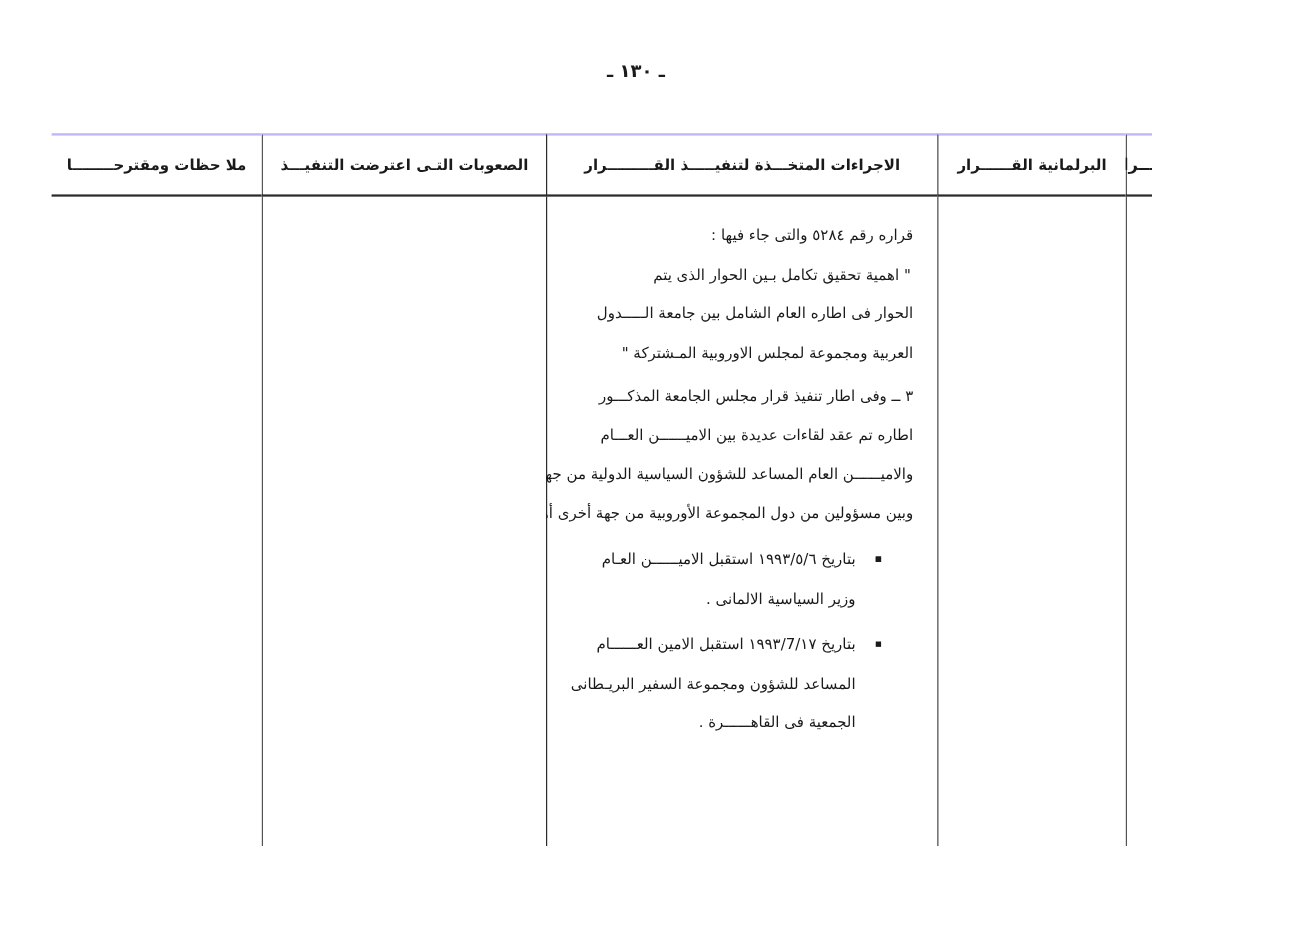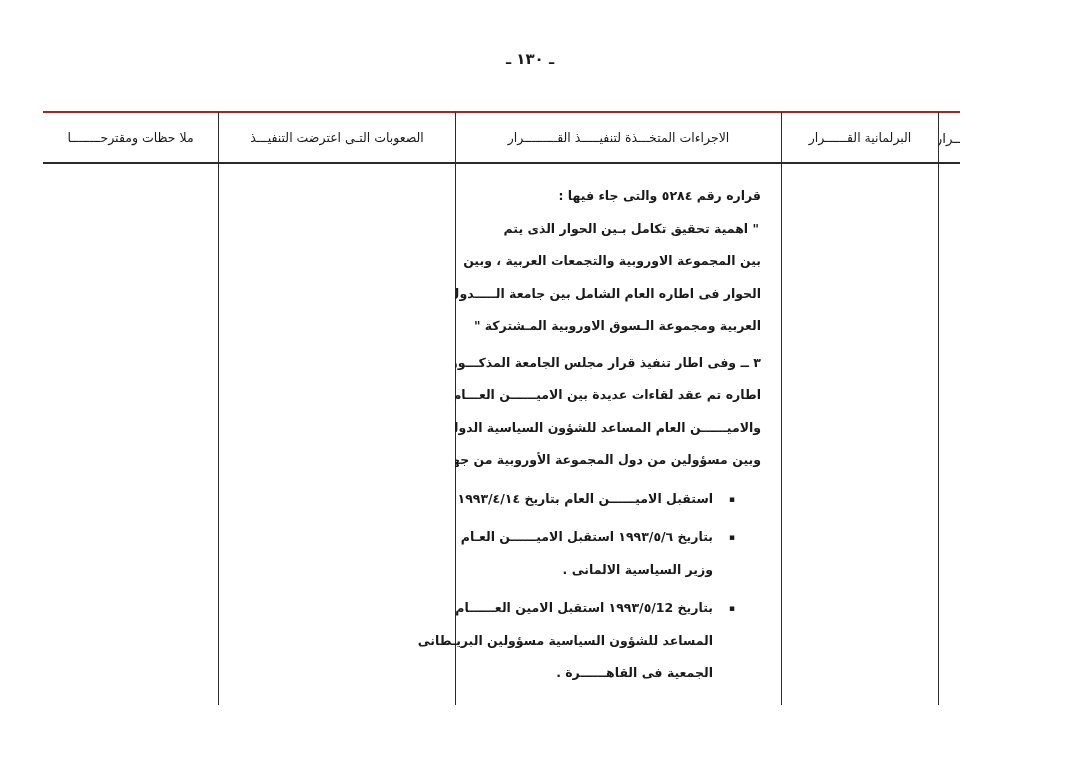--- a/index.html
+++ b/index.html
@@ -36,41 +36,41 @@
     direction: rtl;            
     display: grid;
     grid-template-columns: 65px 157px 326px 237px 175px;
     grid-template-rows: 53px 541px;
   }
   .cell {
     box-sizing: border-box;
     background: #ffffff;
   }
   .hcell {
-    border-top: 2px solid #b91c1c;
+    border-top: 2px solid #c4b5fd;
     border-bottom: 2px solid #2b2b2b;
     display: flex;
     align-items: center;
     justify-content: center;
     text-align: left;
     font-size: 12.5px;
-    font-weight: 400;
+    font-weight: 700;
     padding: 2px 4px;
     white-space: nowrap;
   }
   .hcell.num { font-size: 13.5px; }
   
   .vline { border-left: 1.5px solid #2b2b2b; }
   .bcell { }
   
   .proc {
     direction: rtl;
     padding: 16px 20px 0 10px;
     font-size: 12.5px;
-    font-weight: 700;
+    font-weight: 400;
     line-height: 32.5px;
     text-align: right;
   }
   .para { margin: 0 0 4px 0; }
   .line { white-space: nowrap; }
   .quote-line { padding-right: 2px; }
   .bullet-item {
     position: relative;
     margin: 6px 26px 0 0;
     padding-right: 22px;
@@ -99,47 +99,45 @@
     <div class="cell hcell">ملا حظات ومقترحــــــــا</div>
 
     <div class="cell bcell vline"></div>
     <div class="cell bcell vline"></div>
 
     <div class="cell bcell vline proc">
 
       <div class="para">
         <div class="line">قراره رقم  ٥٢٨٤   والتى جاء  فيها  :</div>
         <div class="line quote-line">"   اهمية  تحقيق  تكامل  بـين  الحوار  الذى  يتم</div>
-        <div class="line">بين المجموعة الاوروبية والتجمعات العربية  ،   وبين</div>
         <div class="line">الحوار فى اطاره العام الشامل بين جامعة الـــــدول</div>
-        <div class="line">العربية ومجموعة الـسوق الاوروبية المـشتركة  "</div>
+        <div class="line">العربية ومجموعة لمجلس الاوروبية المـشتركة  "</div>
       </div>
 
       <div class="para">
         <div class="line">٣ ــ    وفى اطار تنفيذ قرار مجلس الجامعة المذكـــور</div>
         <div class="line">اطاره تم عقد لقاءات عديدة بين  الاميــــــن  العـــام</div>
         <div class="line">والاميــــــن العام المساعد للشؤون السياسية الدولية من جهة</div>
         <div class="line">وبين مسؤولين من دول المجموعة الأوروبية من جهة أخرى أهمها :</div>
       </div>
 
       <div class="bullet-item">
         <span class="bullet-mark">▪</span>
-        <div class="line">استقبل  الاميــــــن  العام  بتاريخ  ١٩٩٣/٤/١٤</div>
       </div>
 
       <div class="bullet-item">
         <span class="bullet-mark">▪</span>
         <div class="line">بتاريخ  ١٩٩٣/٥/٦  استقبل  الاميــــــن  العـام</div>
         <div class="line">وزير  السياسية  الالمانى  .</div>
       </div>
 
       <div class="bullet-item">
         <span class="bullet-mark">▪</span>
-        <div class="line">بتاريخ  ١٩٩٣/٥/12  استقبل  الامين  العــــــام</div>
-        <div class="line">المساعد  للشؤون  السياسية  مسؤولين  البريـطانى</div>
+        <div class="line">بتاريخ  ١٩٩٣/7/١٧  استقبل  الامين  العــــــام</div>
+        <div class="line">المساعد  للشؤون  ومجموعة  السفير  البريـطانى</div>
         <div class="line">الجمعية  فى  القاهــــــرة   .</div>
       </div>
 
     </div>
 
     <div class="cell bcell vline"></div>
     <div class="cell bcell"></div>
 
   </div>
 

